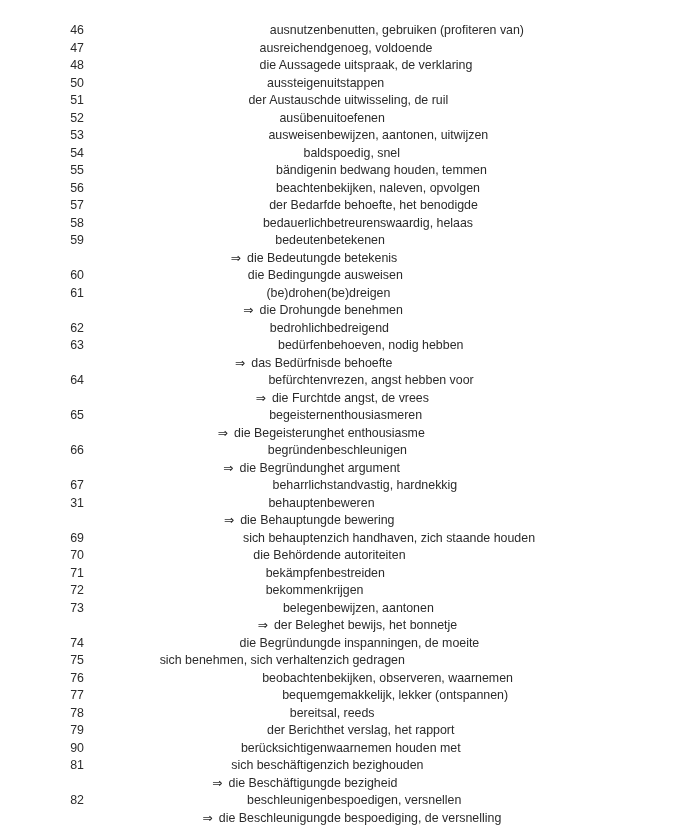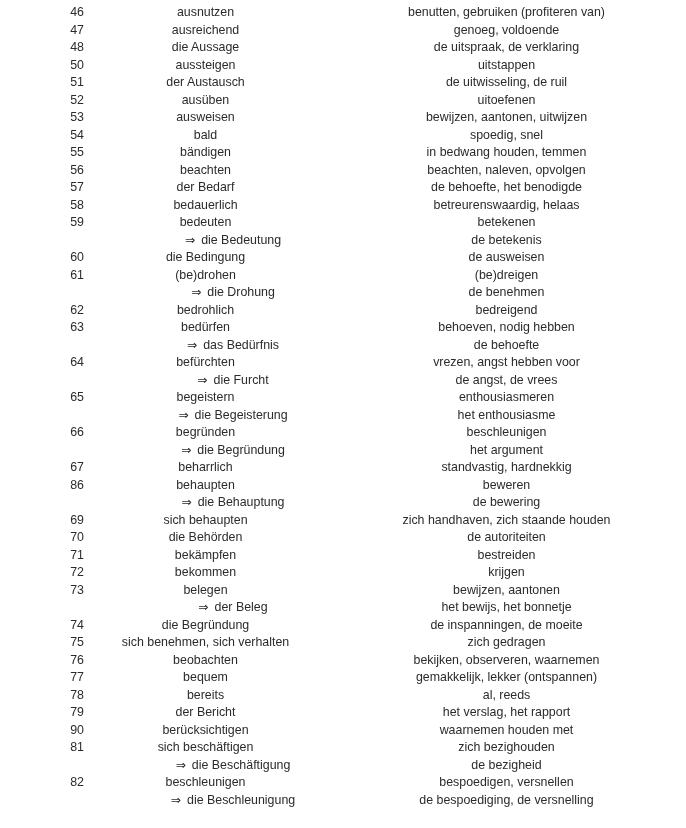--- a/index.html
+++ b/index.html
@@ -15,21 +15,21 @@
     font-family: "Liberation Sans", "DejaVu Sans", sans-serif;
     color: #2b2b2b;
     -webkit-font-smoothing: antialiased;
   }
 
   #vocab-sheet {
     position: relative;
     width: 570px;
     height: 828px;
     box-sizing: border-box;
-    padding-top: 4px;
+    padding-top: 22px;
   }
 
   .vocab-table {
     width: 686px;
     border-collapse: collapse;
     table-layout: fixed;
   }
 
   .vocab-table col.col-num   { width: 84px; }
   .vocab-table col.col-de    { width: 243px; }
@@ -51,27 +51,27 @@
 
   
   .cell-num {
     text-align: right;
     padding-right: 6px;
     font-size: 12.4px;
   }
 
   
   .cell-de {
-    text-align: center;
+    text-align: right;
     padding-left: 31px;
   }
 
   
   .cell-nl {
-    text-align: center;
+    text-align: left;
     padding-left: 2px;
   }
 
   
   .vocab-row.sub .cell-de {
     padding-left: 55px;
   }
 
   .arrow-glyph {
     display: inline-block;
@@ -133,21 +133,21 @@
           <td class="cell-nl">spoedig, snel</td>
         </tr>
         <tr class="vocab-row">
           <td class="cell-num">55</td>
           <td class="cell-de"><span>bändigen</span></td>
           <td class="cell-nl">in bedwang houden, temmen</td>
         </tr>
         <tr class="vocab-row">
           <td class="cell-num">56</td>
           <td class="cell-de"><span>beachten</span></td>
-          <td class="cell-nl">beachten, naleven, opvolgen</td>
+          <td class="cell-nl">bekijken, naleven, opvolgen</td>
         </tr>
         <tr class="vocab-row">
           <td class="cell-num">57</td>
           <td class="cell-de"><span>der Bedarf</span></td>
           <td class="cell-nl">de behoefte, het benodigde</td>
         </tr>
         <tr class="vocab-row">
           <td class="cell-num">58</td>
           <td class="cell-de"><span>bedauerlich</span></td>
           <td class="cell-nl">betreurenswaardig, helaas</td>
@@ -221,21 +221,21 @@
           <td class="cell-num"></td>
           <td class="cell-de"><span class="arrow-glyph">⇒</span><span>die Begründung</span></td>
           <td class="cell-nl">het argument</td>
         </tr>
         <tr class="vocab-row">
           <td class="cell-num">67</td>
           <td class="cell-de"><span>beharrlich</span></td>
           <td class="cell-nl">standvastig, hardnekkig</td>
         </tr>
         <tr class="vocab-row">
-          <td class="cell-num">86</td>
+          <td class="cell-num">31</td>
           <td class="cell-de"><span>behaupten</span></td>
           <td class="cell-nl">beweren</td>
         </tr>
         <tr class="vocab-row sub">
           <td class="cell-num"></td>
           <td class="cell-de"><span class="arrow-glyph">⇒</span><span>die Behauptung</span></td>
           <td class="cell-nl">de bewering</td>
         </tr>
         <tr class="vocab-row">
           <td class="cell-num">69</td>

